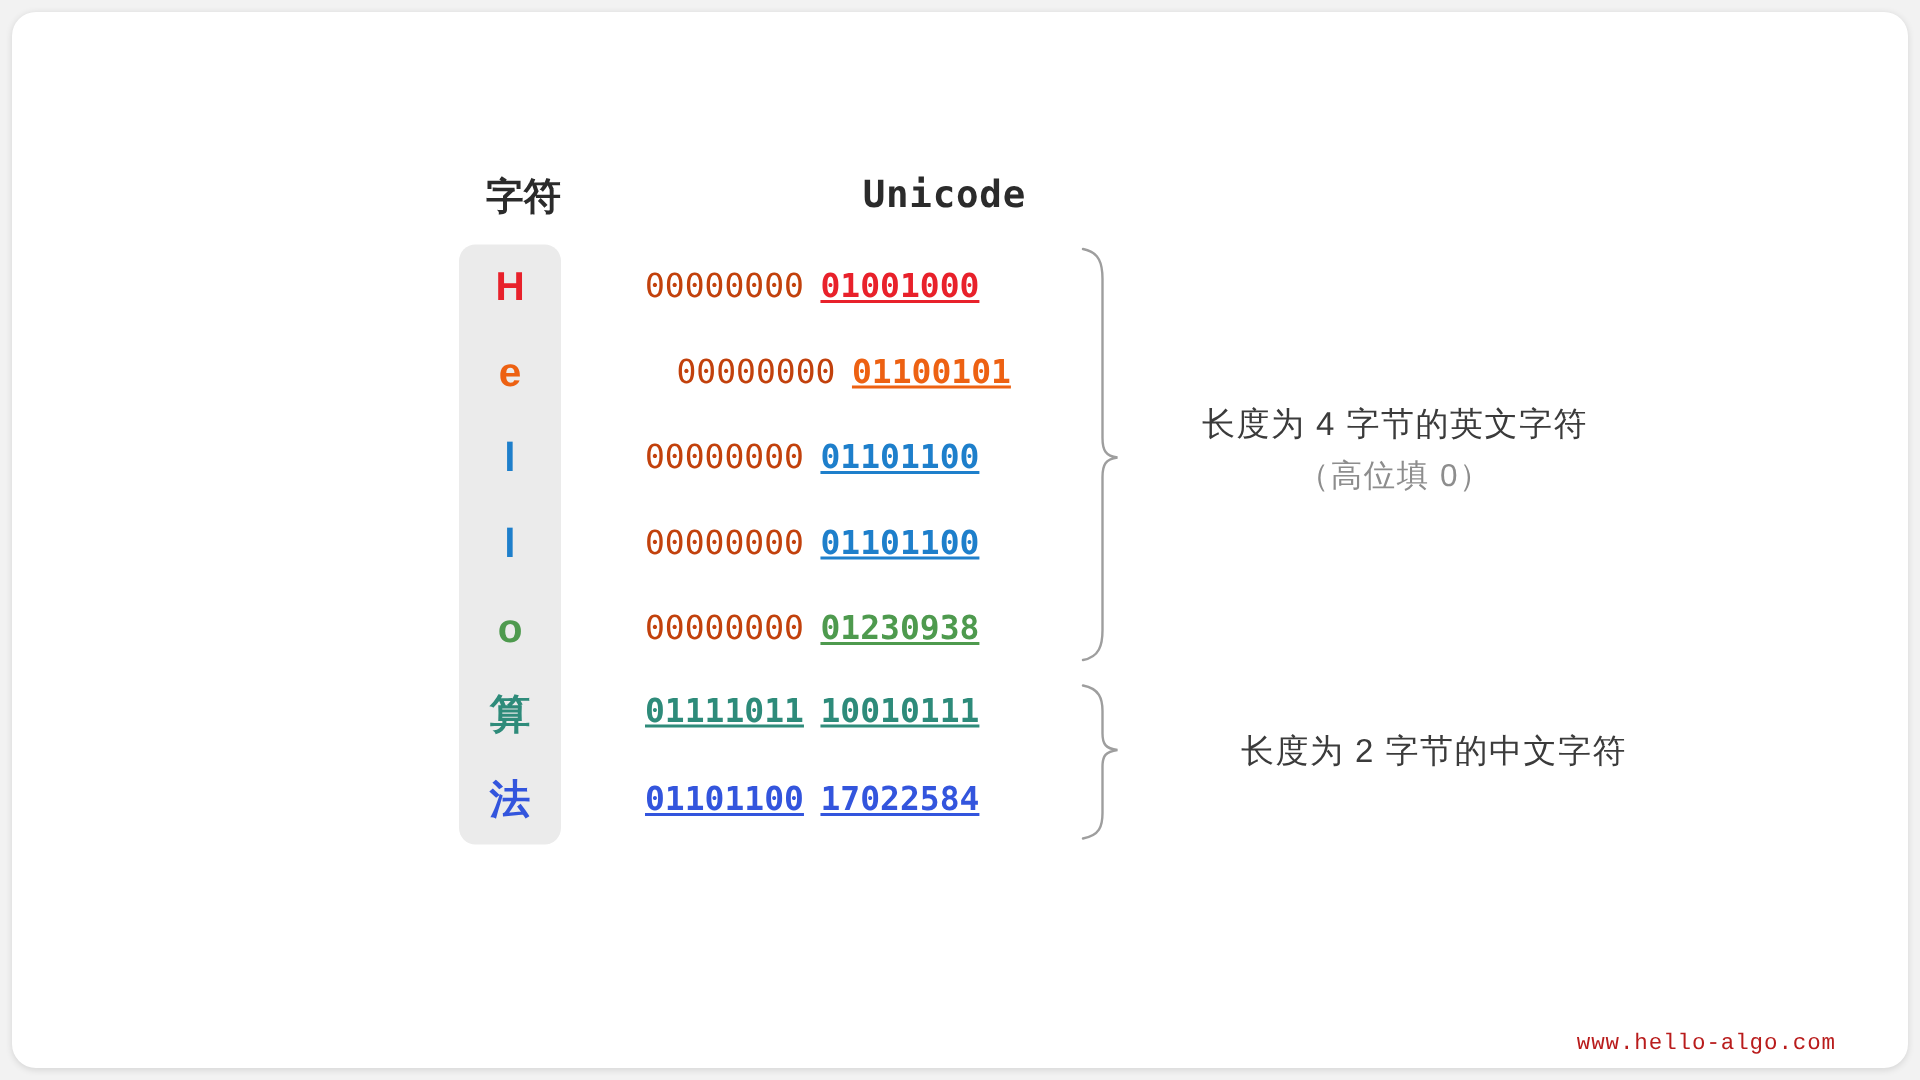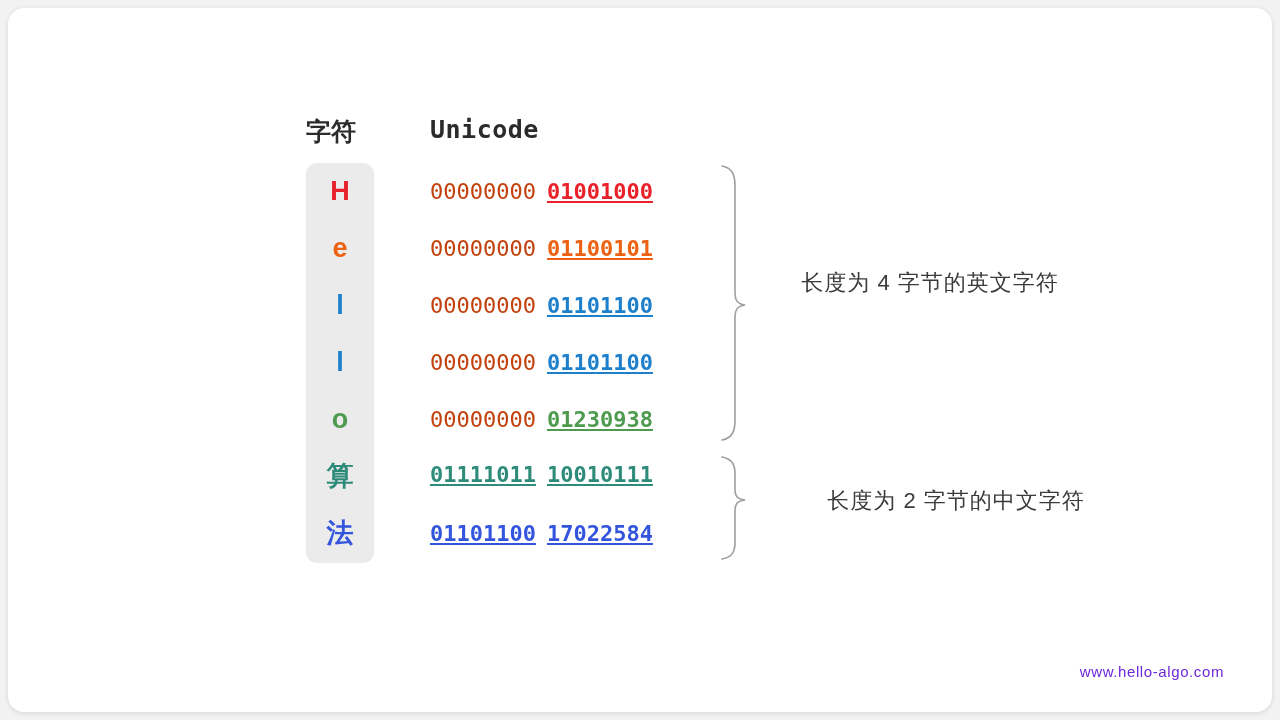--- a/index.html
+++ b/index.html
@@ -29,21 +29,21 @@
     background: #ffffff;
     border-radius: 16px;
     box-shadow: 0 1px 5px rgba(0,0,0,0.12);
   }
 
   
   .col-header {
     position: absolute;
     font-weight: bold;
     color: #2b2b2b;
-    text-align: left;
+    text-align: right;
     white-space: nowrap;
   }
   #header-char {
     left: 306px;
     top: 115px;
     width: 68px;
     font-size: 25px;
     line-height: 32px;
   }
   #header-unicode {
@@ -130,43 +130,43 @@
     line-height: 34px;
     letter-spacing: 1px;
   }
   #annotation-1 { left: 730px; top: 265px; width: 400px; }
   #annotation-2 { left: 756px; top: 483px; width: 400px; }
 
   
   #watermark {
     position: absolute;
     right: 56px;
-    bottom: 40px;
-    font-family: Liberation Sans, sans-serif;
+    bottom: 16px;
+    font-family: Liberation Mono, monospace;
     font-size: 15px;
-    color: #6d28d9;
+    color: #b91c1c;
     letter-spacing: 0.6px;
   }
 </style>
 </head>
 <body>
 
 <div id="stage">
   <div id="card"></div>
 
   <div class="col-header" id="header-char">字符</div>
   <div class="col-header" id="header-unicode">Unicode</div>
 
   <div id="char-panel"></div>
 
   <div id="rows-layer">
       <div class="char-cell" style="top: 163px; color: rgb(232, 33, 43);">H</div>
       <div class="bin-row" style="top: 163px;"><span class="byte-hi">00000000</span><span class="byte-gap"></span><span class="byte-lo" style="color: rgb(232, 33, 43);">01001000</span></div>
       <div class="char-cell" style="top: 220px; color: rgb(237, 97, 18);">e</div>
-      <div class="bin-row" style="top: 220px;"><span class="byte-hi">00000000</span><span class="byte-gap"></span><span class="byte-lo" style="color: rgb(237, 97, 18);">01100101</span></div>
+      <div class="bin-row" style="top: 220px; margin-left: 21px;"><span class="byte-hi">00000000</span><span class="byte-gap"></span><span class="byte-lo" style="color: rgb(237, 97, 18);">01100101</span></div>
       <div class="char-cell" style="top: 277px; color: rgb(30, 127, 203);">l</div>
       <div class="bin-row" style="top: 277px;"><span class="byte-hi">00000000</span><span class="byte-gap"></span><span class="byte-lo" style="color: rgb(30, 127, 203);">01101100</span></div>
       <div class="char-cell" style="top: 334px; color: rgb(30, 127, 203);">l</div>
       <div class="bin-row" style="top: 334px;"><span class="byte-hi">00000000</span><span class="byte-gap"></span><span class="byte-lo" style="color: rgb(30, 127, 203);">01101100</span></div>
       <div class="char-cell" style="top: 391px; color: rgb(78, 154, 78);">o</div>
       <div class="bin-row" style="top: 391px;"><span class="byte-hi">00000000</span><span class="byte-gap"></span><span class="byte-lo" style="color: rgb(78, 154, 78);">01230938</span></div>
       <div class="char-cell" style="top: 448px; color: rgb(46, 139, 122);">算</div>
       <div class="bin-row" style="top: 446px;"><span class="byte-lo" style="color: rgb(46, 139, 122);">01111011</span><span class="byte-gap"></span><span class="byte-lo" style="color: rgb(46, 139, 122);">10010111</span></div>
       <div class="char-cell" style="top: 505px; color: rgb(51, 85, 221);">法</div>
       <div class="bin-row" style="top: 505px;"><span class="byte-lo" style="color: rgb(51, 85, 221);">01101100</span><span class="byte-gap"></span><span class="byte-lo" style="color: rgb(51, 85, 221);">17022584</span></div>
@@ -186,19 +186,20 @@
              C 733 459, 735 466, 735 474
              L 735 489
              C 735 496, 737 499, 745 500
              C 737 501, 735 504, 735 511
              L 735 542
              C 735 551, 733 557, 722 559" fill="none" stroke="#9e9e9e" stroke-width="1.6" stroke-linecap="round"></path>
   </svg>
 
   <div class="annotation" id="annotation-1">
     <span class="ann-main">长度为 4 字节的英文字符</span>
+    <span class="ann-sub">（高位填 0）</span>
   </div>
   <div class="annotation" id="annotation-2">
     <span class="ann-main">长度为 2 字节的中文字符</span>
   </div>
 
   <div id="watermark">www.hello-algo.com</div>
 </div>
 
 </body></html>

